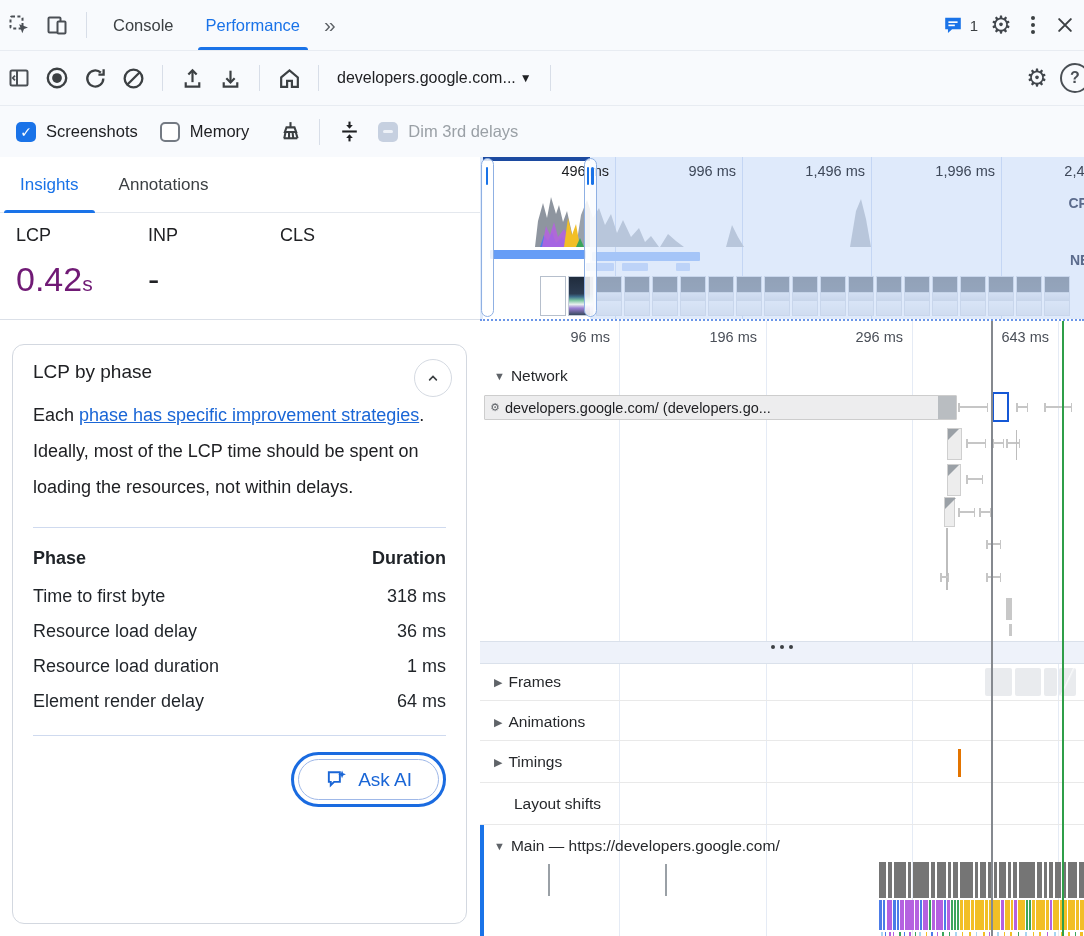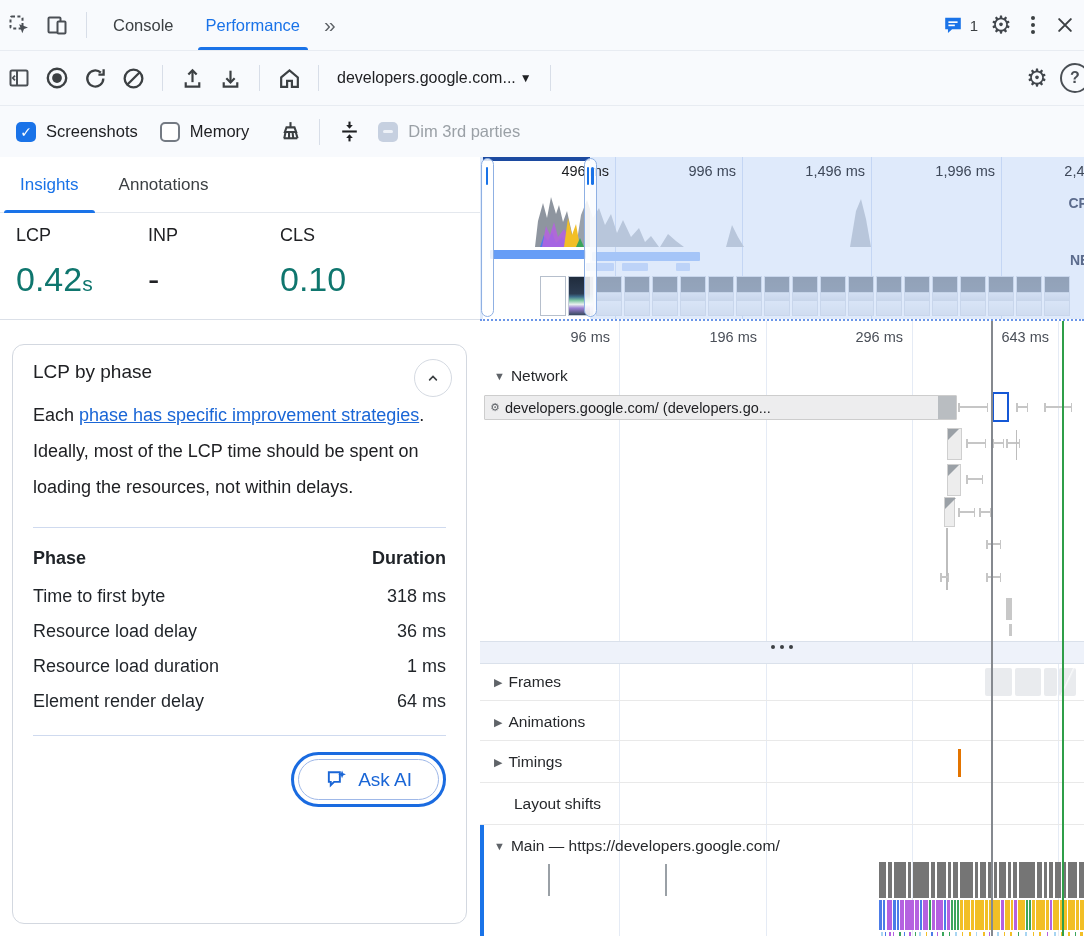--- a/index.html
+++ b/index.html
@@ -37,21 +37,21 @@
   .sidebar{left:0;top:157px;width:581px;height:779px;background:#fff;border-right:1px solid #d9dee6;box-sizing:border-box;}
   .sb-tabs{position:absolute;left:0;top:0;width:100%;height:55px;border-bottom:1px solid #e4e8ee;display:flex;align-items:center;}
   .sb-tab{font-size:17px;color:#3c4043;padding:0 20px;height:55px;display:flex;align-items:center;position:relative;cursor:pointer;}
   .sb-tab.active{color:#1a73e8;font-weight:500;}
   .sb-tab.active::after{content:"";position:absolute;left:4px;right:4px;bottom:-1px;height:3.5px;background:#1a73e8;border-radius:4px 4px 0 0;}
   .metrics{position:absolute;left:16px;top:68px;display:flex;gap:0;}
   .metric{width:132px;}
   .metric .mlabel{font-size:18px;color:#202124;font-weight:400;}
   .metric .mvalue{font-size:34px;margin-top:14px;font-weight:400;}
   .metric .munit{font-size:21px;}
-  .mgood{color:#0f766e;}
+  .mgood{color:#701a75;}
   .mneutral{color:#202124;}
   .sb-split{position:absolute;left:0;top:162px;width:480px;height:1px;background:#dbe0e8;}
   .card{position:absolute;left:12px;top:187px;width:455px;height:580px;border:1px solid #d3d8e0;border-radius:12px;box-sizing:border-box;padding:16px 20px;background:#fff;}
   .card-title{font-size:19px;font-weight:500;color:#202124;}
   .collapse-btn{position:absolute;right:14px;top:14px;width:38px;height:38px;border-radius:50%;border:1px solid #d5dae2;background:#fff;display:flex;align-items:center;justify-content:center;cursor:pointer;}
   .card-desc{margin-top:14px;width:412px;font-size:18px;line-height:36px;color:#202124;}
   .card-desc a{color:#1a66d6;text-decoration:underline;cursor:pointer;}
   .card-hr{border:none;border-top:1px solid #cfdaef;margin:22px 0 14px 0;}
   table.phase{width:100%;border-collapse:collapse;font-size:18px;color:#1f2328;}
   table.phase th{text-align:left;font-weight:700;padding:6px 0 10px 0;font-size:18px;}
@@ -244,21 +244,21 @@
       <svg width="25" height="25" viewBox="0 0 24 24">
           <path d="M12 2.5 V6" stroke="#202124" stroke-width="2"></path>
           <path d="M8.8 5.8 H15.2 L12 9.4 Z" fill="#202124"></path>
           <rect x="5" y="11" width="14" height="2" fill="#202124"></rect>
           <rect x="5" y="13.6" width="14" height="0" fill="#202124"></rect>
           <path d="M8.8 18.2 H15.2 L12 14.6 Z" fill="#202124"></path>
           <path d="M12 18 V21.5" stroke="#202124" stroke-width="2"></path>
         </svg>
     </div>
     <span class="chk dis" style="margin-left:10px"></span>
-    <span class="chk-label dis">Dim 3rd parties</span>
+    <span class="chk-label dis">Dim 3rd delays</span>
   </div>
 
   <div class="abs sidebar">
     <div class="sb-tabs">
       <div class="sb-tab active">
           <span>Insights</span>
         </div>
       <div class="sb-tab">
           <span>Annotations</span>
         </div>
@@ -267,21 +267,20 @@
         <div class="metric">
           <div class="mlabel">LCP</div>
           <div class="mvalue mgood"><span>0.42</span><span class="munit">s</span></div>
         </div>
         <div class="metric">
           <div class="mlabel">INP</div>
           <div class="mvalue mneutral"><span>-</span></div>
         </div>
         <div class="metric">
           <div class="mlabel">CLS</div>
-          <div class="mvalue mgood"><span>0.10</span></div>
         </div>
       </div>
     <div class="sb-split"></div>
 
     <div class="card">
       <div class="card-title">LCP by phase</div>
       <button class="collapse-btn">
         <svg width="18" height="18" viewBox="0 0 24 24">
             <path d="M7.5 14.5 L12 10 L16.5 14.5" fill="none" stroke="#3c4043" stroke-width="2.2" stroke-linecap="round"></path>
           </svg>

